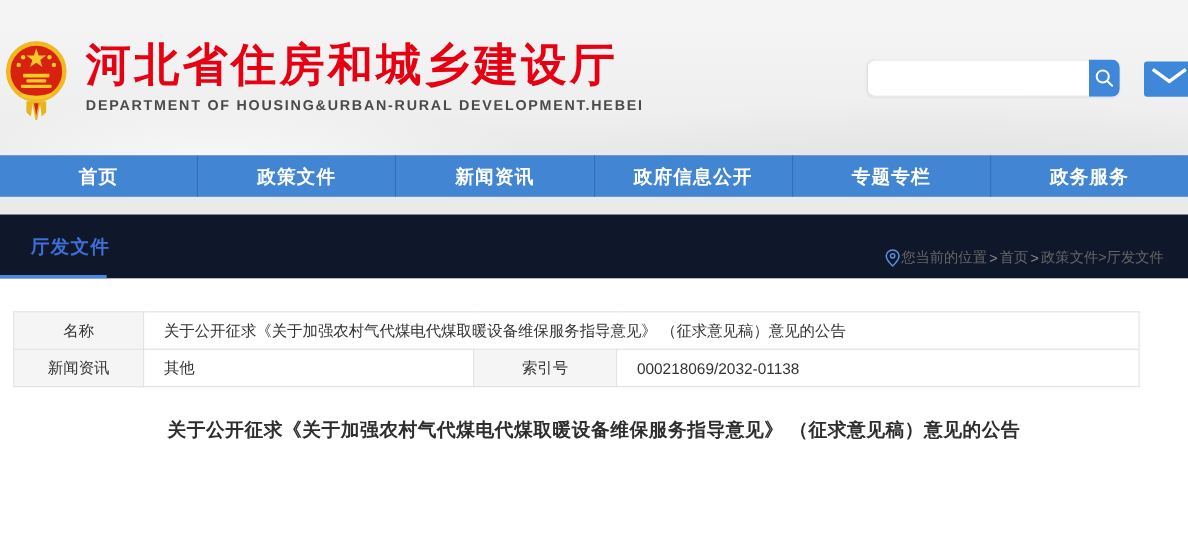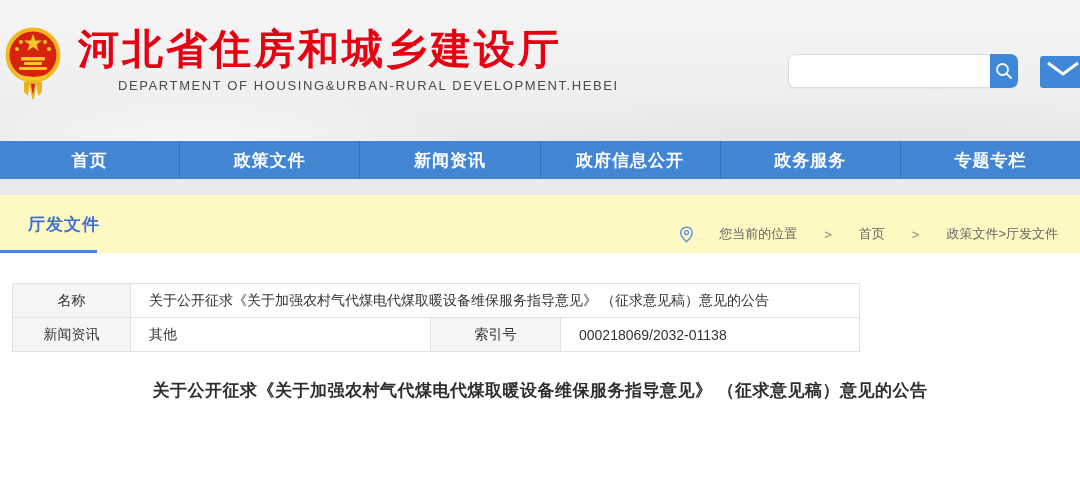--- a/index.html
+++ b/index.html
@@ -18,32 +18,32 @@
   }
   .header::after {
     content: "";
     position: absolute; inset: 0;
     background:
       radial-gradient(ellipse 420px 90px at 18% 108%, rgba(255,255,255,0.75), rgba(255,255,255,0) 70%),
       radial-gradient(ellipse 520px 100px at 78% 112%, rgba(222,222,222,0.55), rgba(222,222,222,0) 70%);
     pointer-events: none;
   }
   .brand {
-    position: absolute; left: 4px; top: 22px;
+    position: absolute; left: 4px; top: 32px;
     display: flex; align-items: flex-start; gap: 16px; z-index: 2;
   }
   .emblem { width: 58px; height: 78px; flex: 0 0 58px; }
   .brand-text { padding-top: 6px; }
   .title-cn {
     font-size: 41px; font-weight: bold; color: #e60012;
     letter-spacing: 3px; line-height: 1.05; white-space: nowrap;
   }
   .title-en {
-    margin-top: 7px; font-size: 13px; font-weight: normal;
-    color: #4a4a4a; letter-spacing: 1.6px; white-space: nowrap; margin-left: 40px;
+    margin-top: 7px; font-size: 13px; font-weight: bold;
+    color: #4a4a4a; letter-spacing: 1.6px; white-space: nowrap;
   }
   .search-group {
     position: absolute; left: 788px; top: 54px; z-index: 2;
     display: flex; width: 230px; height: 34px;
     border-radius: 7px; overflow: hidden;
     box-shadow: 0 1px 2px rgba(0,0,0,0.06);
   }
   .search-input {
     flex: 1; border: 1px solid #dcdcdc; border-right: none;
     border-radius: 7px 0 0 7px; padding: 0 10px;
@@ -68,42 +68,42 @@
     color: #ffffff; font-size: 17px; font-weight: bold;
     border-right: 1px solid rgba(20,70,140,0.35); cursor: pointer;
     letter-spacing: 1px;
   }
   .nav-item:last-child { border-right: none; }
 
   .band-gap { height: 16px; background: #eaeaea; }
 
   
   .subheader {
-    position: relative; height: 58px; background: #fef9c3;
+    position: relative; height: 58px; background: #0f172a;
     display: flex; align-items: center; justify-content: space-between;
   }
   .section-tab {
     margin-left: 28px; color: #3e6fd9; font-size: 17px;
     font-weight: bold; letter-spacing: 1px; cursor: pointer;
   }
   .tab-underline {
     position: absolute; left: 0; bottom: 0;
     width: 97px; height: 3px; background: #4a86e0;
   }
   .breadcrumb {
     margin-right: 22px; display: flex; align-items: center;
-    gap: 25px; color: #666; font-size: 13px; margin-top: 20px;
+    gap: 0; color: #666; font-size: 13px; margin-top: 20px;
   }
   .breadcrumb .sep { color: #888; margin: 0 2px; }
   .crumb-link { cursor: pointer; color: #666; }
 
   
   .content { background: #ffffff; padding-top: 30px; }
   table.meta {
-    margin-left: 12px; width: 848px;
+    margin-left: 12px; width: 1024px;
     border-collapse: collapse; table-layout: fixed;
     font-size: 14px; color: #333;
   }
   table.meta td { border: 1px solid #e2e2e2; height: 34px; }
   td.lbl { background: #f5f5f5; text-align: center; color: #333; }
   td.val { padding-left: 18px; text-align: left; background: #fff; }
   col.c-lbl1 { width: 118px; }
   col.c-val1 { width: 300px; }
   col.c-lbl2 { width: 130px; }
 
@@ -157,22 +157,22 @@
       <polyline points="2,2 17,13 32,2" fill="none" stroke="#ffffff" stroke-width="3"></polyline>
     </svg>
   </div>
 </div>
 
 <div class="nav">
   <div class="nav-item">首页</div>
   <div class="nav-item">政策文件</div>
   <div class="nav-item">新闻资讯</div>
   <div class="nav-item">政府信息公开</div>
+  <div class="nav-item">专题专栏</div>
   <div class="nav-item">政务服务</div>
-  <div class="nav-item">专题专栏</div>
 </div>
 
 <div class="band-gap"></div>
 
 <div class="subheader">
   <div class="section-tab">厅发文件</div>
   <div class="tab-underline"></div>
   <div class="breadcrumb">
     <svg width="15" height="17" viewBox="0 0 15 17">
       <path d="M7.5 1.2 C4.2 1.2 1.7 3.7 1.7 6.8 C1.7 10.4 7.5 15.8 7.5 15.8 C7.5 15.8 13.3 10.4 13.3 6.8 C13.3 3.7 10.8 1.2 7.5 1.2 Z" fill="none" stroke="#5b8fdd" stroke-width="1.4"></path>

